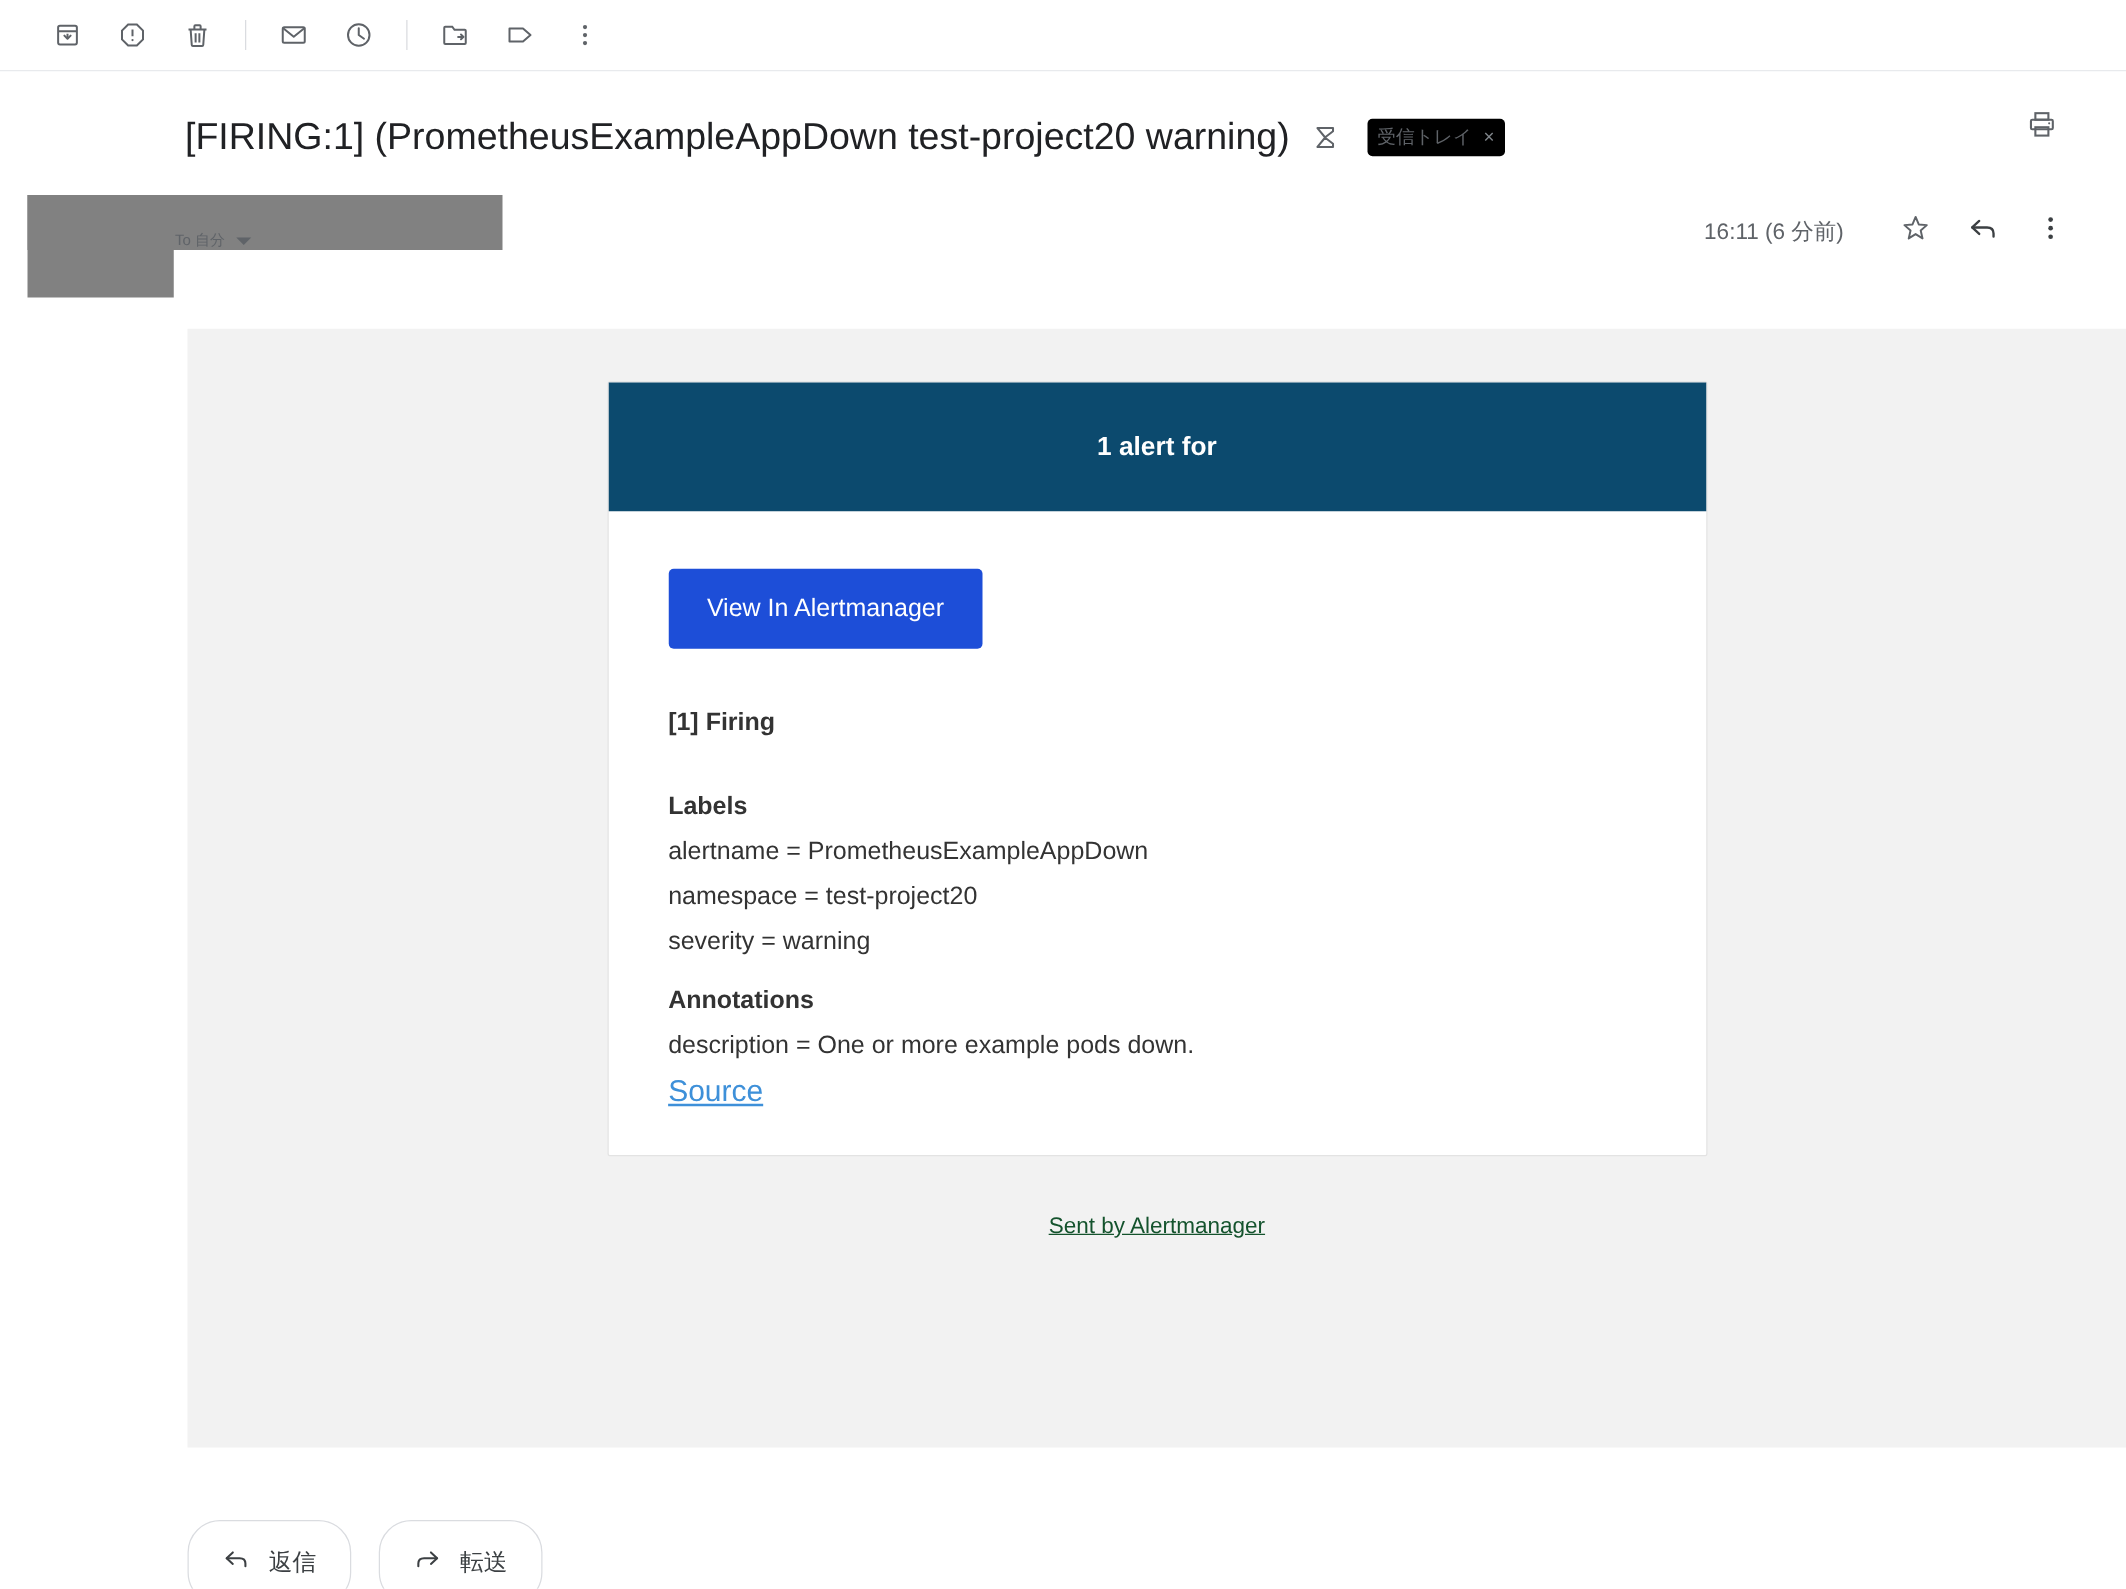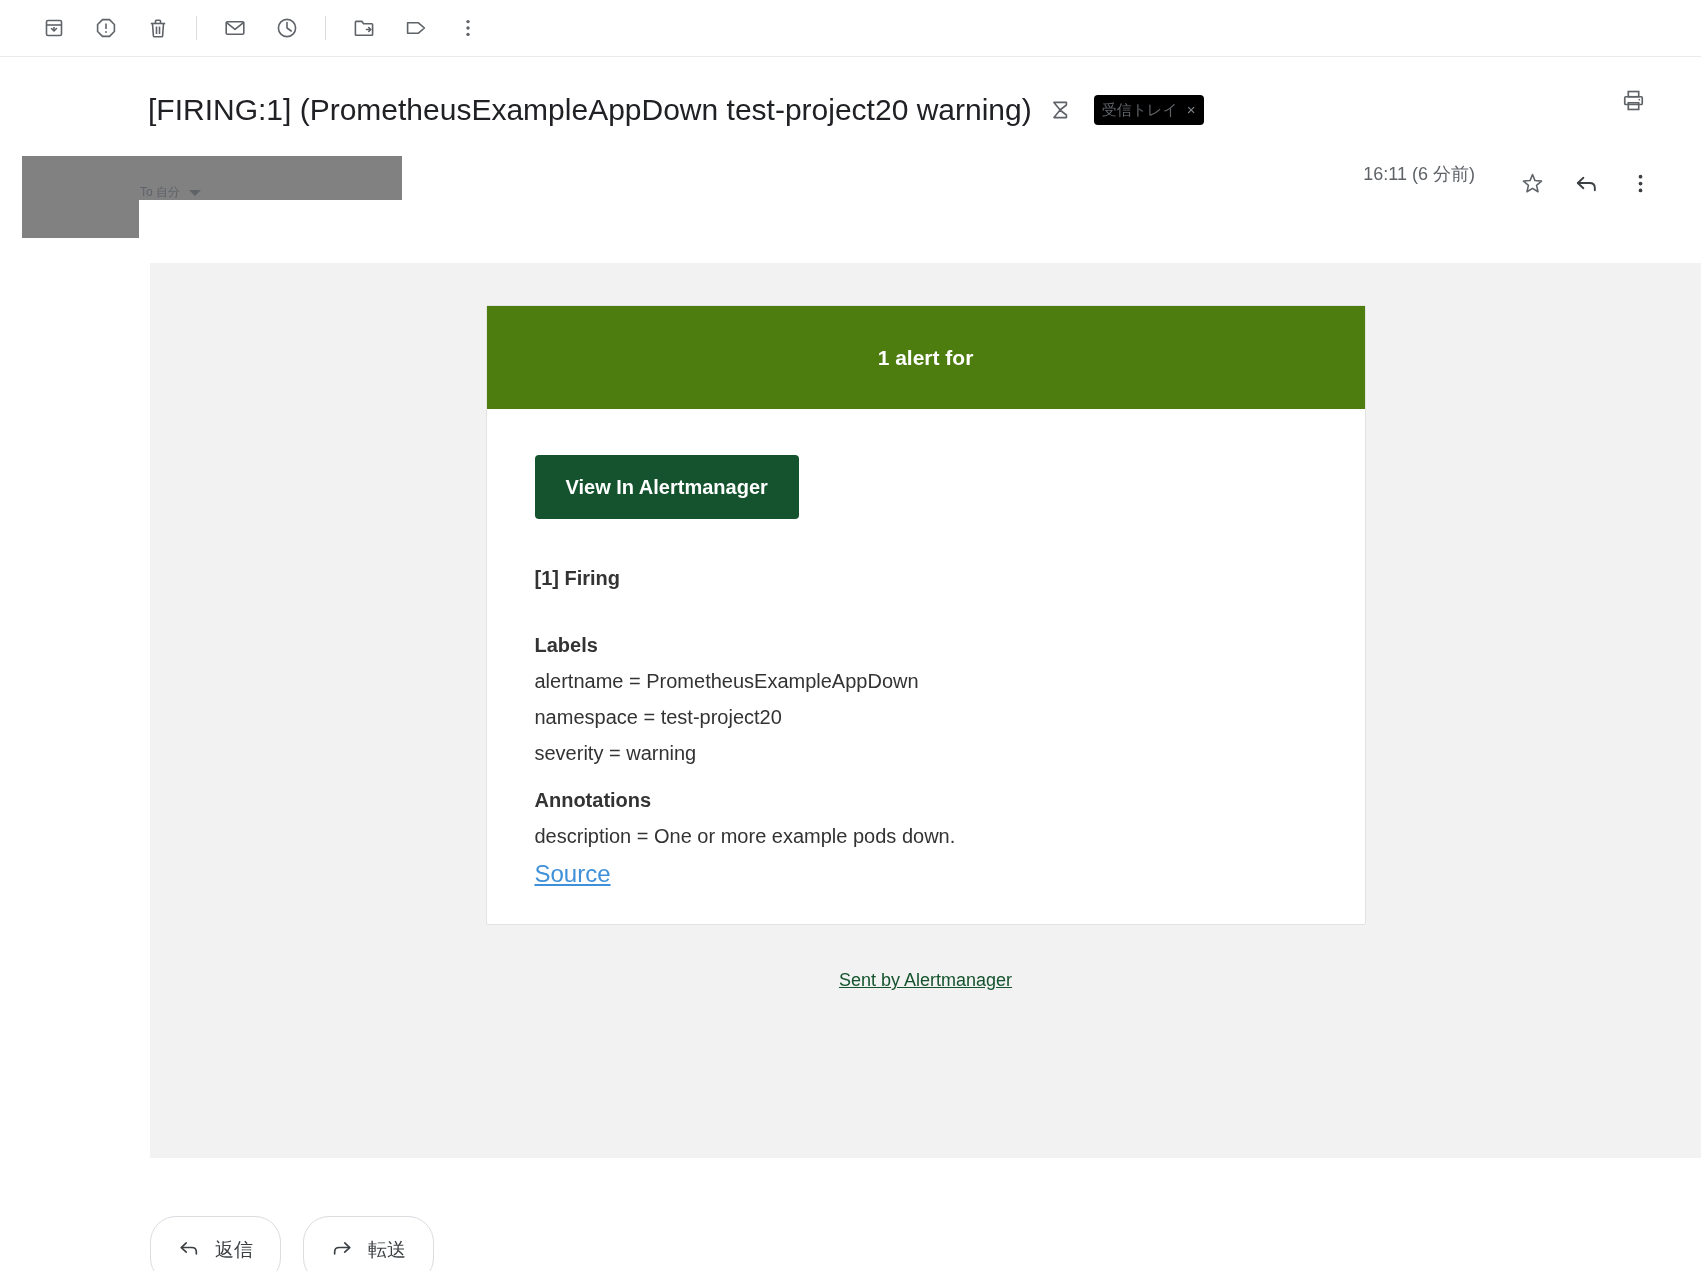--- a/index.html
+++ b/index.html
@@ -136,20 +136,21 @@
     width: 0; height: 0;
     border-left: 6px solid transparent;
     border-right: 6px solid transparent;
     border-top: 6px solid #5f6368;
   }
   .msg-meta {
     position: absolute;
     right: 38px;
     top: 28px;
     display: flex;
+    align-items: center;
   }
   .msg-date {
     font-size: 18px;
     color: #5f6368;
     margin-right: 26px;
     white-space: nowrap;
   }
   .meta-btn {
     width: 46px;
     height: 46px;
@@ -173,37 +174,37 @@
   }
   .alert-card {
     width: 880px;
     margin: 42px auto 0 auto;
     background: #ffffff;
     border: 1px solid #e3e3e3;
     border-radius: 2px;
     box-sizing: border-box;
   }
   .alert-banner {
-    background: #4d7c0f;
+    background: #0c4a6e;
     color: #ffffff;
     text-align: center;
     font-weight: bold;
     font-size: 21px;
     line-height: 25px;
     padding: 39px 4px;
     box-sizing: border-box;
   }
   .alert-body {
     padding: 46px 48px 36px 48px;
   }
   .am-button {
     display: inline-block;
-    background: #14532d;
+    background: #1d4ed8;
     color: #ffffff;
-    font-weight: bold;
+    font-weight: normal;
     font-size: 20px;
     line-height: 20px;
     padding: 22px 31px;
     border-radius: 4px;
     text-decoration: none;
     cursor: pointer;
   }
   .firing-title {
     font-weight: bold;
     font-size: 20px;

